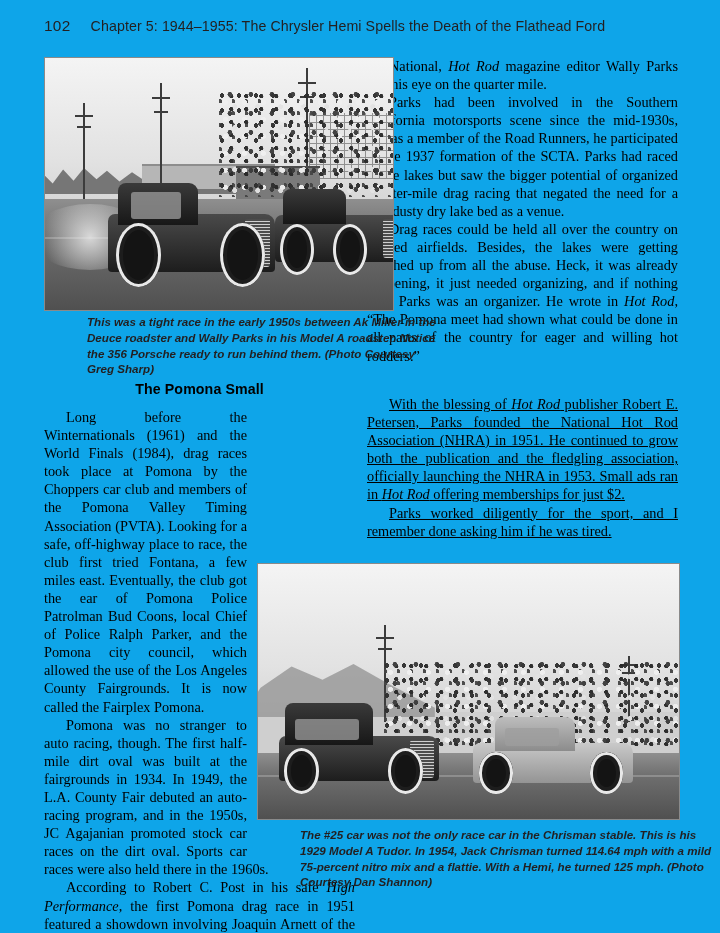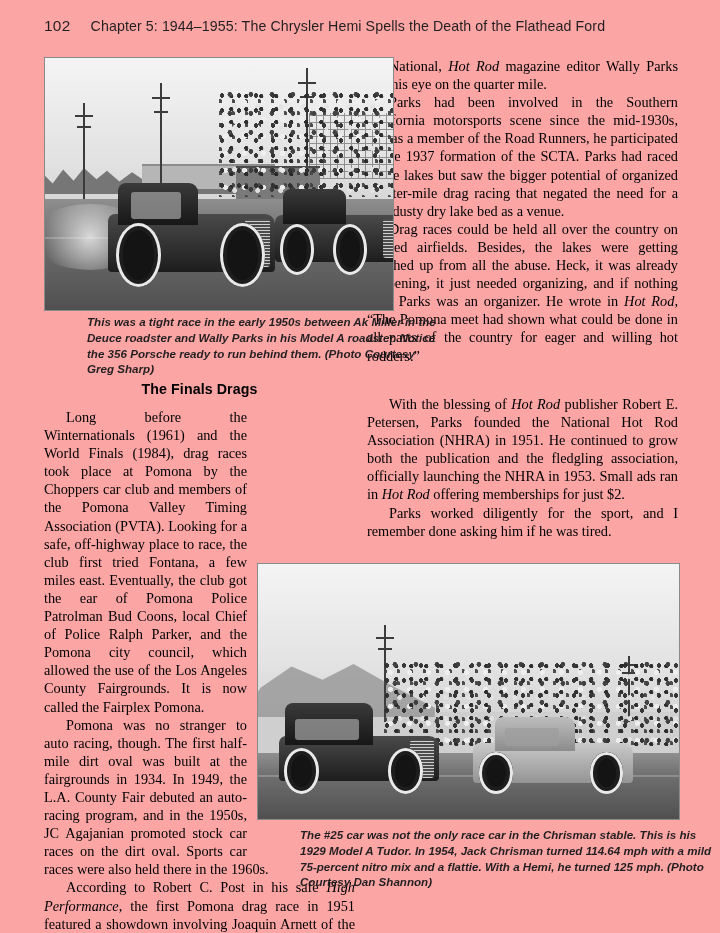--- a/index.html
+++ b/index.html
@@ -13,21 +13,21 @@
     height: 933px;
     overflow: hidden;
     font-family: "Liberation Serif", "DejaVu Serif", serif;
     color: #000000;
   }
 
   .page {
     position: relative;
     width: 720px;
     height: 933px;
-    background: #fca5a5;
+    background: #0ea5e9;
   }
 
   
   .running-head {
     position: absolute;
     left: 44px;
     top: 17px;
     width: 634px;
     height: 24px;
     display: flex;
@@ -295,20 +295,21 @@
     position: absolute;
     left: 367px;
     top: 57px;
     width: 311px;
   }
   .full-flow {
     position: absolute;
     left: 367px;
     top: 395px;
     width: 311px;
+    text-decoration: underline;
   }
 </style>
 </head>
 <body>
 
 <div class="page">
 
   <div class="running-head">
     <span class="folio">102</span>
     <span class="chapter-title">Chapter 5: 1944–1955: The Chrysler Hemi Spells the Death of the Flathead Ford</span>
@@ -365,21 +366,21 @@
       <div class="car-cab" style="left:14%;width:50%;height:44%;"></div>
       <div class="car-window" style="left:20%;width:34%;"></div>
       <div class="wheel" style="left:4%;width:21%;height:54%;"></div>
       <div class="wheel" style="right:6%;width:21%;height:54%;"></div>
     </div>
   </div>
 
   <div class="caption caption-bottom">The #25 car was not the only race car in the Chrisman stable. This is his 1929 Model A Tudor. In 1954, Jack Chrisman turned 114.64 mph with a mild 75-percent nitro mix and a flattie. With a Hemi, he turned 125 mph. (Photo Courtesy Dan Shannon)</div>
 
   <div class="left-flow">
-    <h2 class="subhead">The Finals Drags</h2>
+    <h2 class="subhead">The Pomona Small</h2>
 
     <div class="float-right-shape" style="width:108px;height:290px;margin-top:158px;"></div>
 
     <p class="body first">Long before the Winternationals (1961) and the World Finals (1984), drag races took place at Pomona by the Choppers car club and members of the Pomona Valley Timing Association (PVTA). Looking for a safe, off-highway place to race, the club first tried Fontana, a few miles east. Eventually, the club got the ear of Pomona Police Patrolman Bud Coons, local Chief of Police Ralph Parker, and the Pomona city council, which allowed the use of the Los Angeles County Fairgrounds. It is now called the Fairplex Pomona.</p>
     <p class="body">Pomona was no stranger to auto racing, though. The first half-mile dirt oval was built at the fairgrounds in 1934. In 1949, the L.A. County Fair debuted an auto-racing program, and in the 1950s, JC Agajanian promoted stock car races on the dirt oval. Sports car races were also held there in the 1960s.</p>
     <p class="body"><span>According to Robert C. Post in his safe </span><span class="ital">High Performance</span><span>, the first Pomona drag race in 1951 featured a showdown involving Joaquin Arnett of the Bean Bandits and Bob Rounthwaite’s five-carb’d, 326-ci GMC-powered </span></p>
 
   </div>
 
   <div class="right-flow">

